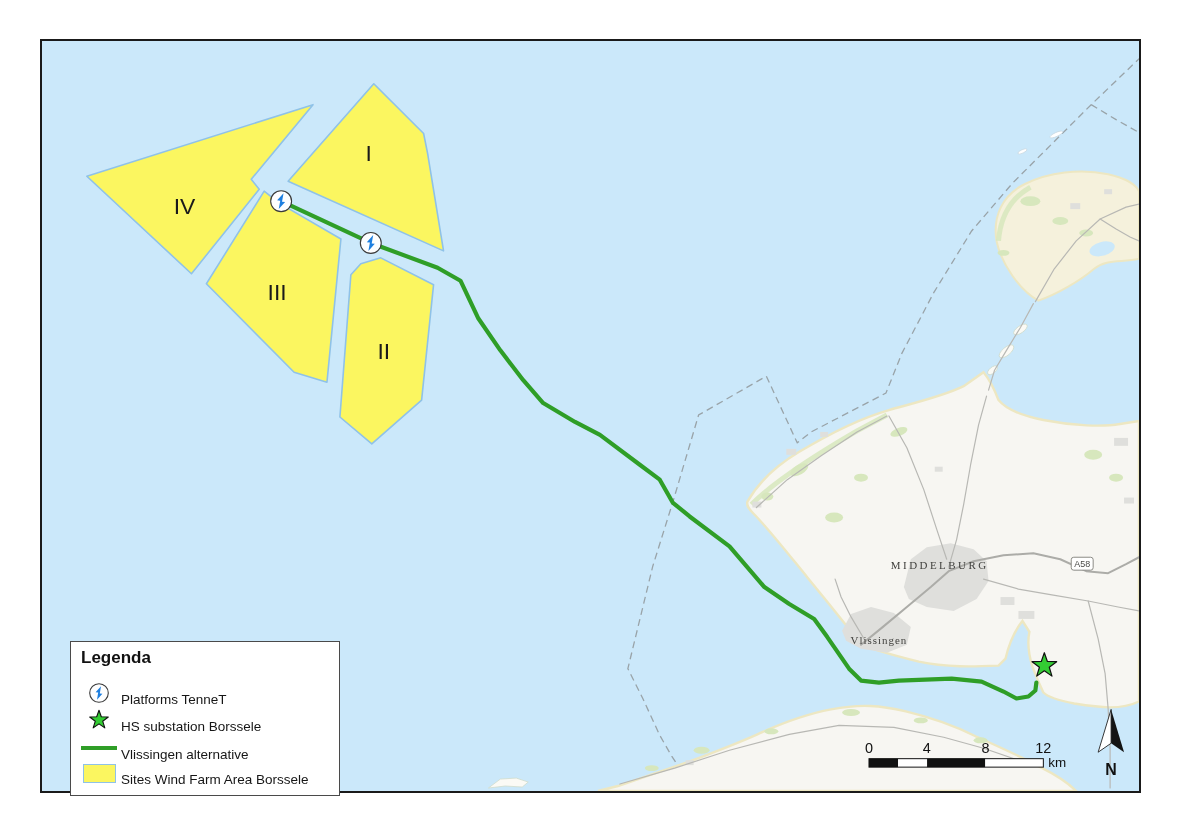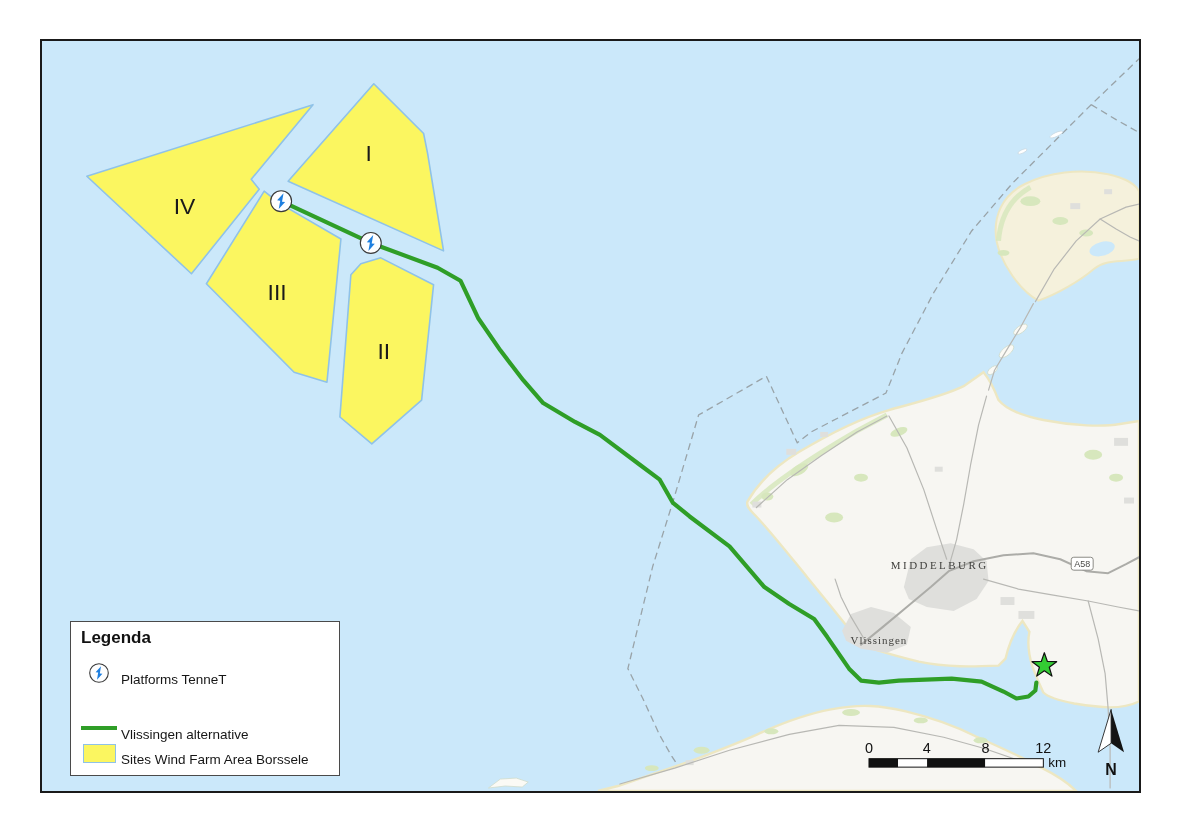--- a/index.html
+++ b/index.html
@@ -29,21 +29,21 @@
   .star{fill:var(--star-green);stroke:#101010;stroke-width:1.2;stroke-linejoin:round;}
   .map-town-label{font-family:"Liberation Serif",serif;font-size:11px;fill:#3F3F3C;text-anchor:middle;}
   .badge-rect{fill:#ffffff;stroke:#8A8A85;stroke-width:1;}
   .badge-text{font-family:"Liberation Sans",sans-serif;font-size:9px;fill:#4A4A48;text-anchor:middle;}
   .scale-num{font-family:"Liberation Sans",sans-serif;font-size:14.5px;fill:#111;text-anchor:middle;}
   .scale-unit{font-family:"Liberation Sans",sans-serif;font-size:13.5px;fill:#111;}
   .scale-outline{fill:none;stroke:#111;stroke-width:1;}
   .north-n{font-family:"Liberation Sans",sans-serif;font-size:16px;font-weight:600;fill:#111;text-anchor:middle;}
 
   
-  #legend{position:absolute;left:70px;top:621px;width:270px;height:155px;
+  #legend{position:absolute;left:70px;top:641px;width:270px;height:155px;
     background:#ffffff;border:1.5px solid #4A4A4A;box-sizing:border-box;}
   #legend .title{position:absolute;left:10px;top:6px;font-size:17px;font-weight:bold;color:#111;}
   .legend-row{position:absolute;left:6px;height:26px;display:flex;align-items:center;}
   .legend-icon-cell{width:44px;display:flex;justify-content:center;align-items:center;flex:0 0 44px;}
   .legend-label{font-size:13.5px;color:#161616;white-space:nowrap;margin-top:12px;}
   .line-swatch{width:36px;height:4px;background:var(--route-green);}
   .area-swatch{width:33px;height:19px;background:var(--wind-farm-fill);
     border:1px solid var(--wind-farm-stroke);box-sizing:border-box;}
 </style>
 </head>
@@ -202,20 +202,28 @@
     <div class="legend-row" style="top:38px;">
       <span class="legend-icon-cell">
         <svg width="22" height="22" viewBox="-11 -11 22 22">
           <circle r="9.3" fill="#FDFEFF" stroke="#3A3A3A" stroke-width="1.1"></circle>
           <path d="M2,-6.8 L-3.4,-0.7 L-0.8,-0.4 L-2,6.8 L3.4,0.7 L0.8,0.4 Z" fill="#1D7FE0"></path>
         </svg>
       </span>
       <span class="legend-label">Platforms TenneT</span>
     </div>
 
+    <div class="legend-row" style="top:65px;">
+      <span class="legend-icon-cell">
+        <svg width="24" height="24" viewBox="-12 -12 24 24">
+          <path d="M0,-9.8 L2.3,-3.2 L9.3,-3 L3.7,1.2 L5.8,7.9 L0,3.9 L-5.8,7.9 L-3.7,1.2 L-9.3,-3 L-2.3,-3.2 Z" fill="#33CC33" stroke="#101010" stroke-width="1.1" stroke-linejoin="round"></path>
+        </svg>
+      </span>
+      <span class="legend-label">HS substation Borssele</span>
+    </div>
 
     <div class="legend-row" style="top:93px;">
       <span class="legend-icon-cell">
         <span class="line-swatch"></span>
       </span>
       <span class="legend-label">Vlissingen alternative</span>
     </div>
 
     <div class="legend-row" style="top:118px;align-items:center;">
       <span class="legend-icon-cell">

